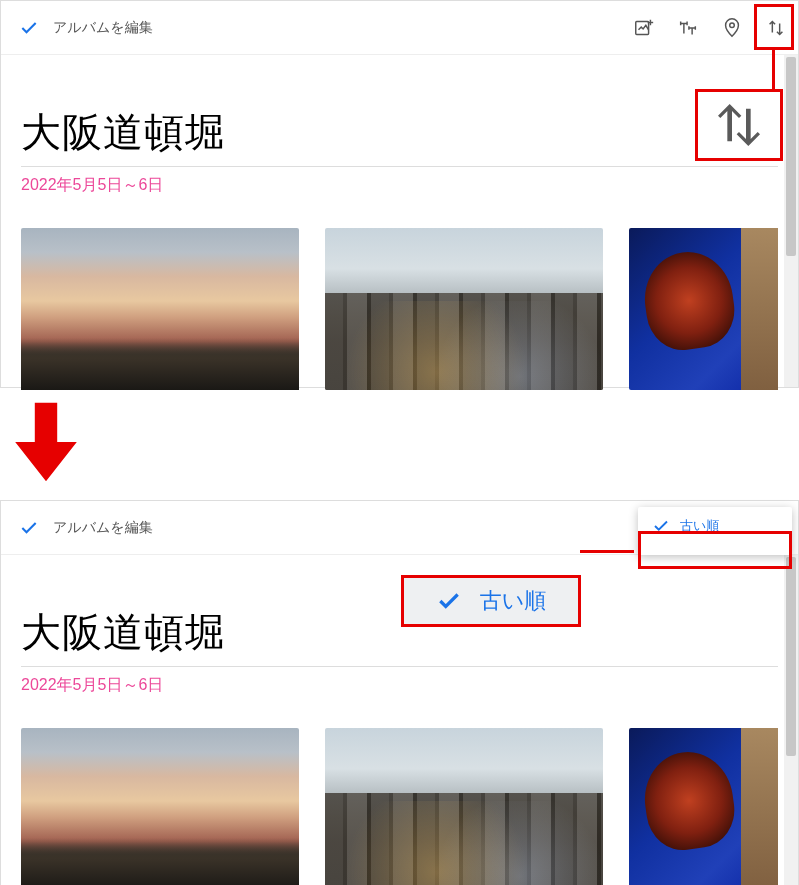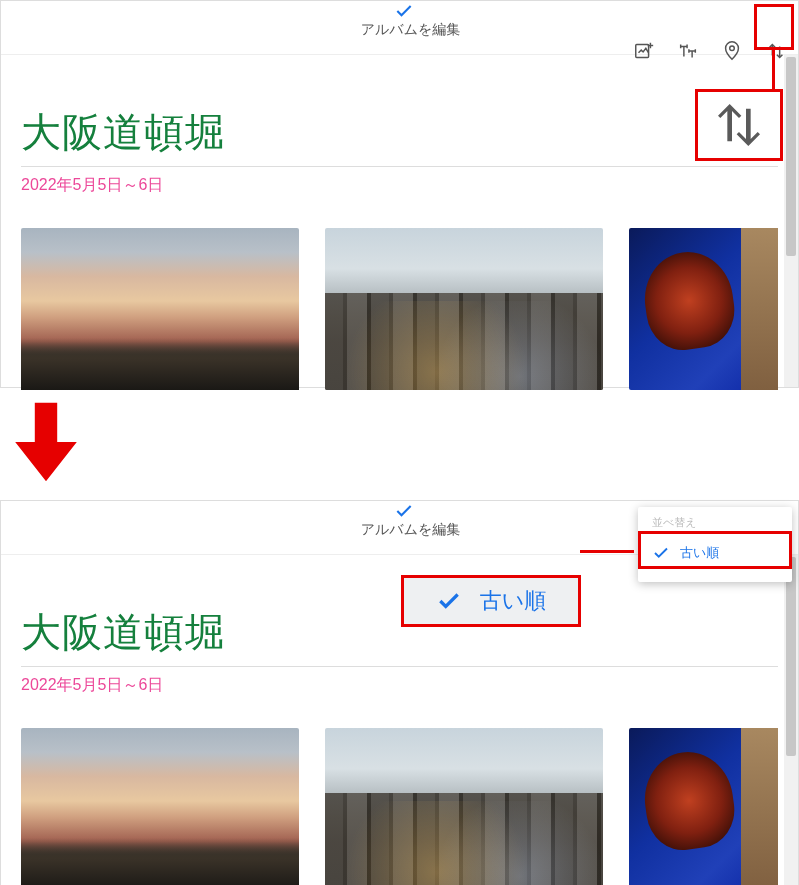--- a/index.html
+++ b/index.html
@@ -13,21 +13,20 @@
     border: 1px solid #ddd;
     background: #fff;
     position: relative;
   }
   .topbar {
     display: flex;
     align-items: center;
     height: 54px;
     padding: 0 10px 0 18px;
     border-bottom: 1px solid #eee;
-    flex-direction: column;
   }
   .check-blue {
     width: 20px; height: 20px;
     stroke: #1a73e8;
     flex-shrink: 0;
   }
   .topbar-title {
     margin-left: 14px;
     font-size: 14px;
     color: #555;
@@ -49,21 +48,21 @@
     position: absolute;
     pointer-events: none;
   }
   .content {
     padding: 26px 20px 0 20px;
     position: relative;
   }
   .album-title {
     font-size: 40px;
     font-weight: 400;
-    color: #15803d;
+    color: #000000;
     letter-spacing: 1px;
   }
   .title-underline {
     border-bottom: 1px solid #ddd;
     padding-bottom: 6px;
     margin-bottom: 8px;
   }
   .album-date {
     font-size: 16px;
     color: #ec4899;
@@ -288,21 +287,20 @@
     <svg class="check-blue" viewBox="0 0 24 24" fill="none" stroke-width="2.5">
         <polyline points="4,12 9,17 20,6"></polyline>
       </svg>
     <span class="topbar-title">アルバムを編集</span>
   </div>
   <div class="scrollbar">
       <div class="scrollbar-thumb"></div>
     </div>
 
   <div class="menu">
-    <div class="menu-header">並べ替え</div>
     <div class="menu-item selected">
       <svg class="mi-check" viewBox="0 0 24 24" fill="none" stroke-width="2.5">
           <polyline points="4,12 9,17 20,6"></polyline>
         </svg>
       <span>古い順</span>
     </div>
   </div>
 
   <div class="red-box" style="right:6px; top:30px; width:154px; height:38px;"></div>
 

